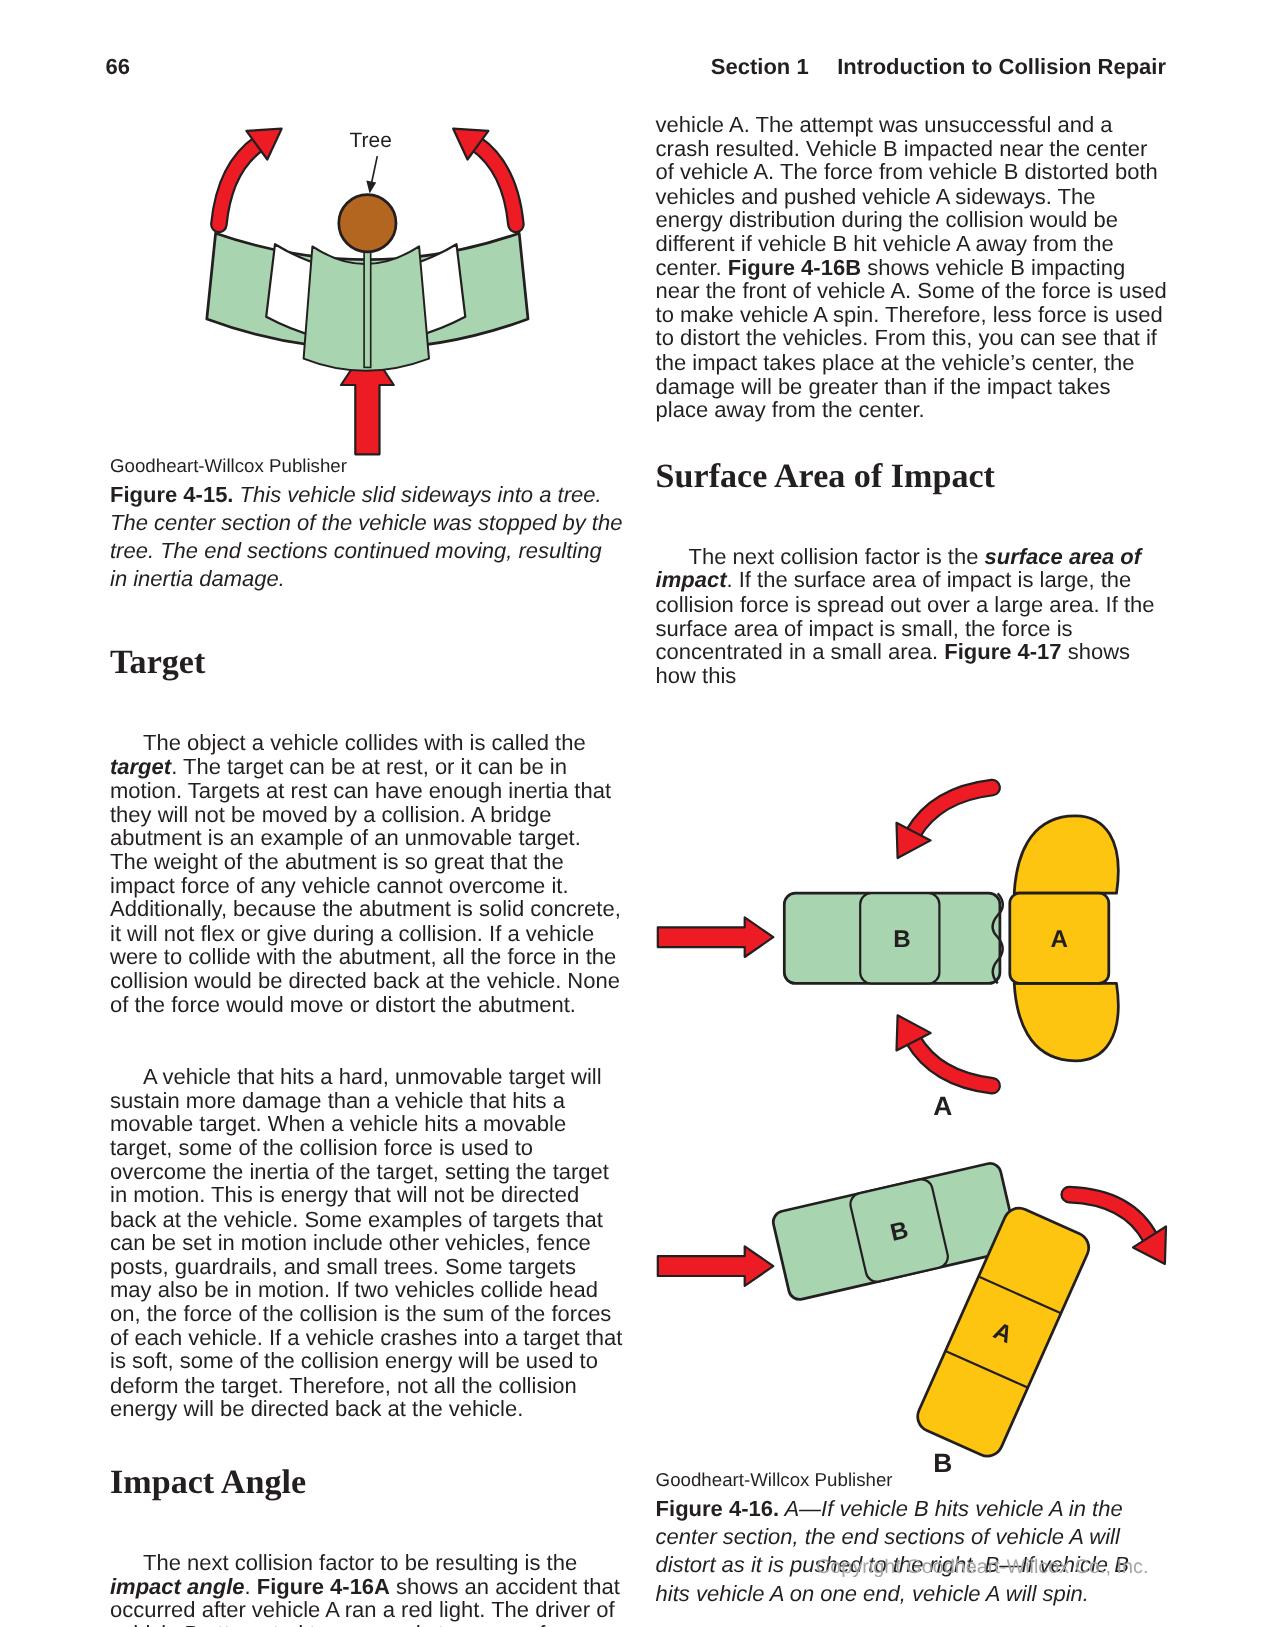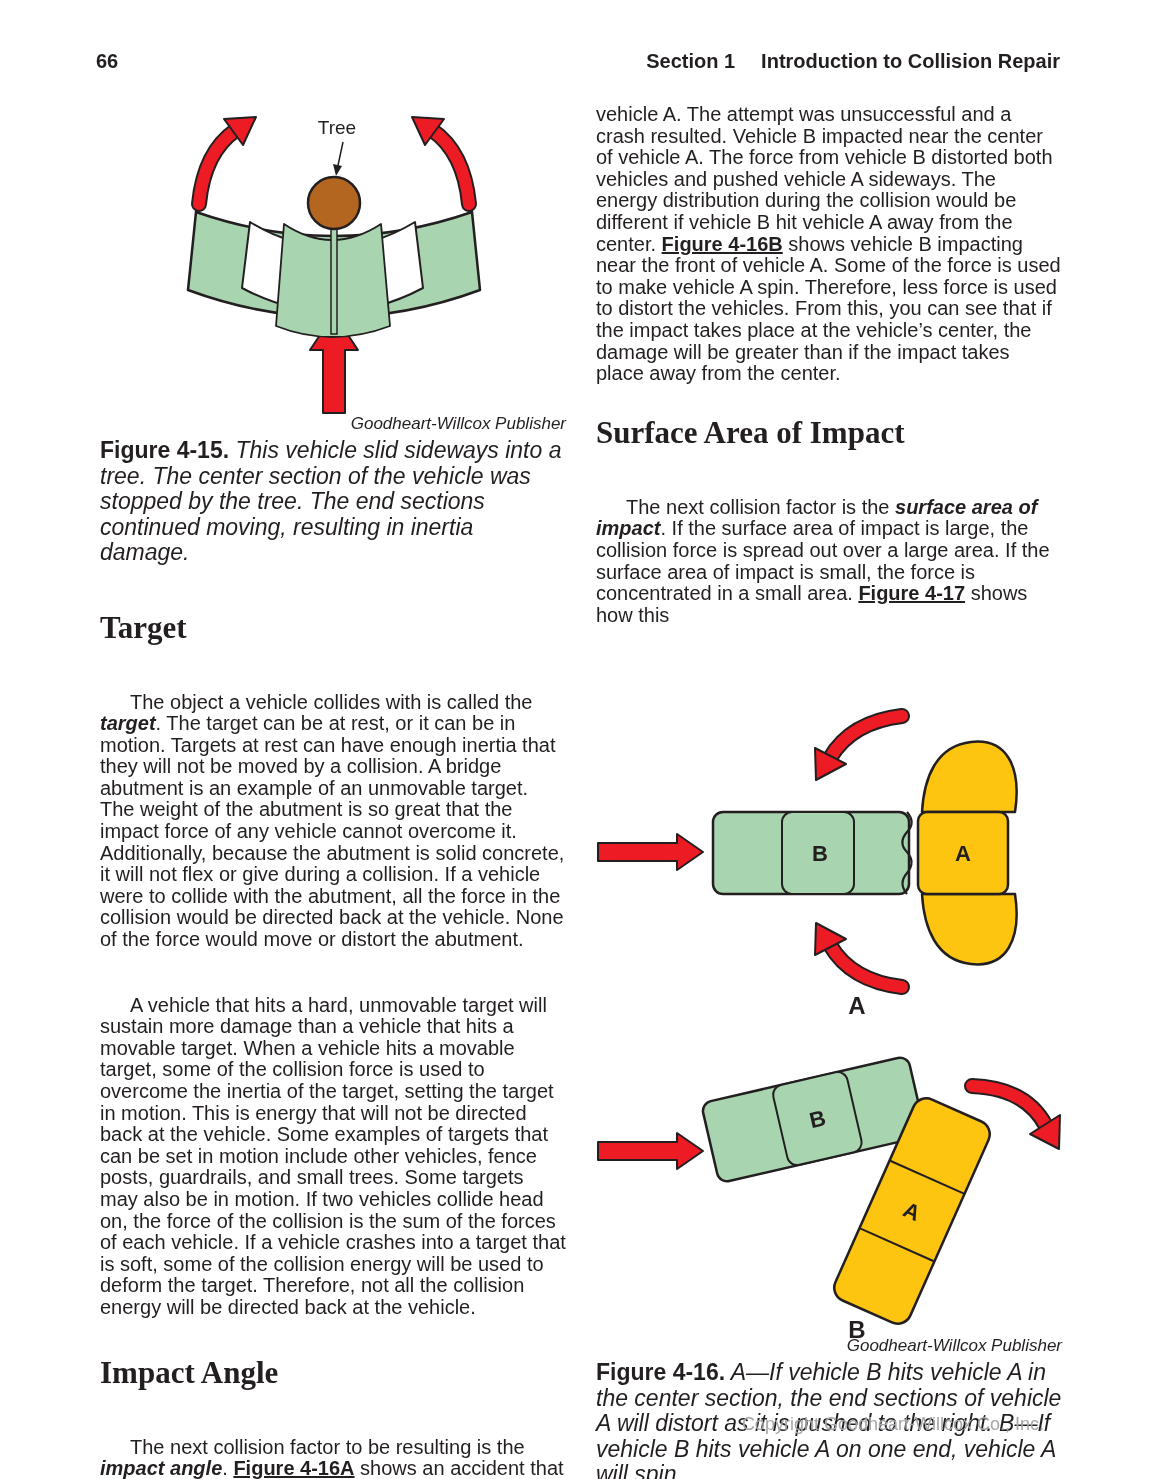--- a/index.html
+++ b/index.html
@@ -11,23 +11,23 @@
   .hdr .hdr-gap{display:inline-block;width:26px;}
   #col-left{position:absolute;left:100px;top:108px;width:466px;}
   #col-right{position:absolute;left:596px;top:104px;width:466px;}
   p.body{margin:0;font-size:20px;line-height:21.6px;letter-spacing:0;}
   p.indent{text-indent:30px;margin-top:44px;}
   h2.sect{font-family:"Liberation Serif", serif;font-weight:bold;font-size:31px;
           margin:0;line-height:40px;color:#231f20;}
   #col-left h2.sect{margin-top:42px;margin-bottom:10px;}
   #col-left h2.impact{margin-top:34px;}
   #col-right h2.sect{margin-top:28px;margin-bottom:10px;}
-  .credit{font-style:italic;font-size:17px;text-align:right;margin-top:-6px;line-height:20px;}
-  p.caption{margin:4px 0 0 0;font-size:23px;line-height:25.5px;}
-  .rt-b{font-weight:bold;text-decoration:underline;}
+  .credit{font-size:17px;margin-top:-6px;line-height:20px;}
+  p.caption{margin:4px 0 0 0;font-size:20px;line-height:25.5px;}
+  .rt-b{font-weight:bold;}
   .rt-bi{font-weight:bold;font-style:italic;}
   .rt-i{font-style:italic;}
   .rt-lead{font-weight:bold;font-style:normal;}
   .footer{position:absolute;right:112px;top:1414px;font-size:18px;color:#a4a6a9;}
   svg text.lbl{font-family:"Liberation Sans", sans-serif;font-weight:bold;font-size:22px;fill:#231f20;text-anchor:middle;}
   svg text.sublbl{font-family:"Liberation Sans", sans-serif;font-weight:bold;font-size:24px;fill:#231f20;text-anchor:middle;}
   svg text.note{font-family:"Liberation Sans", sans-serif;font-size:19px;fill:#231f20;}
   .fig415{display:block;margin-top:0;}
   .fig416{display:block;margin-top:60px;}
 </style>

